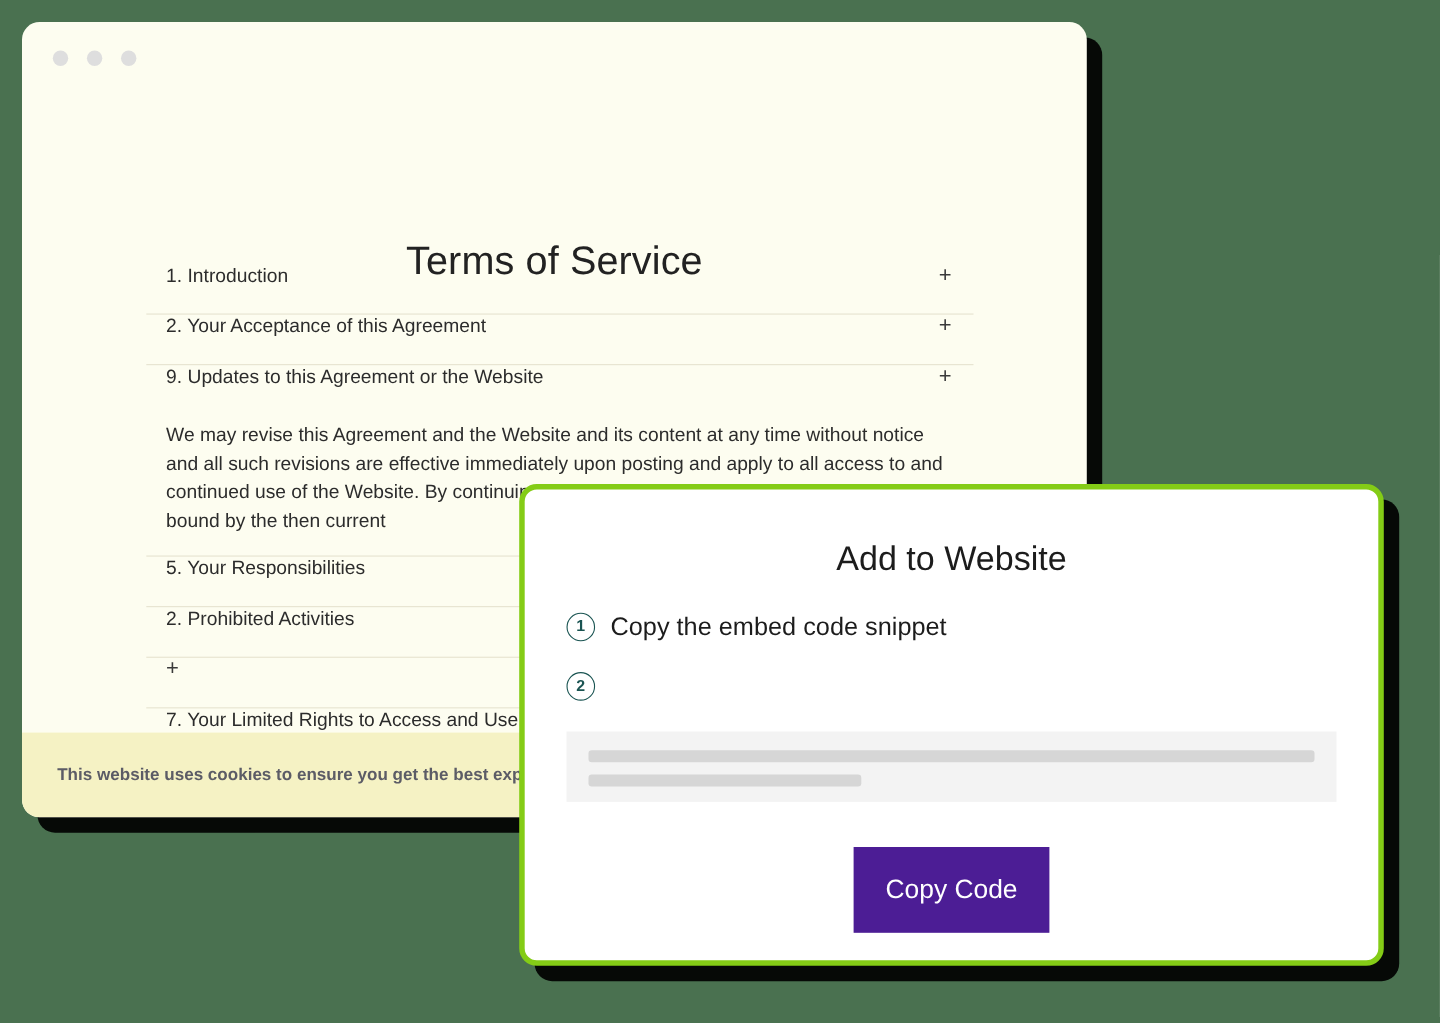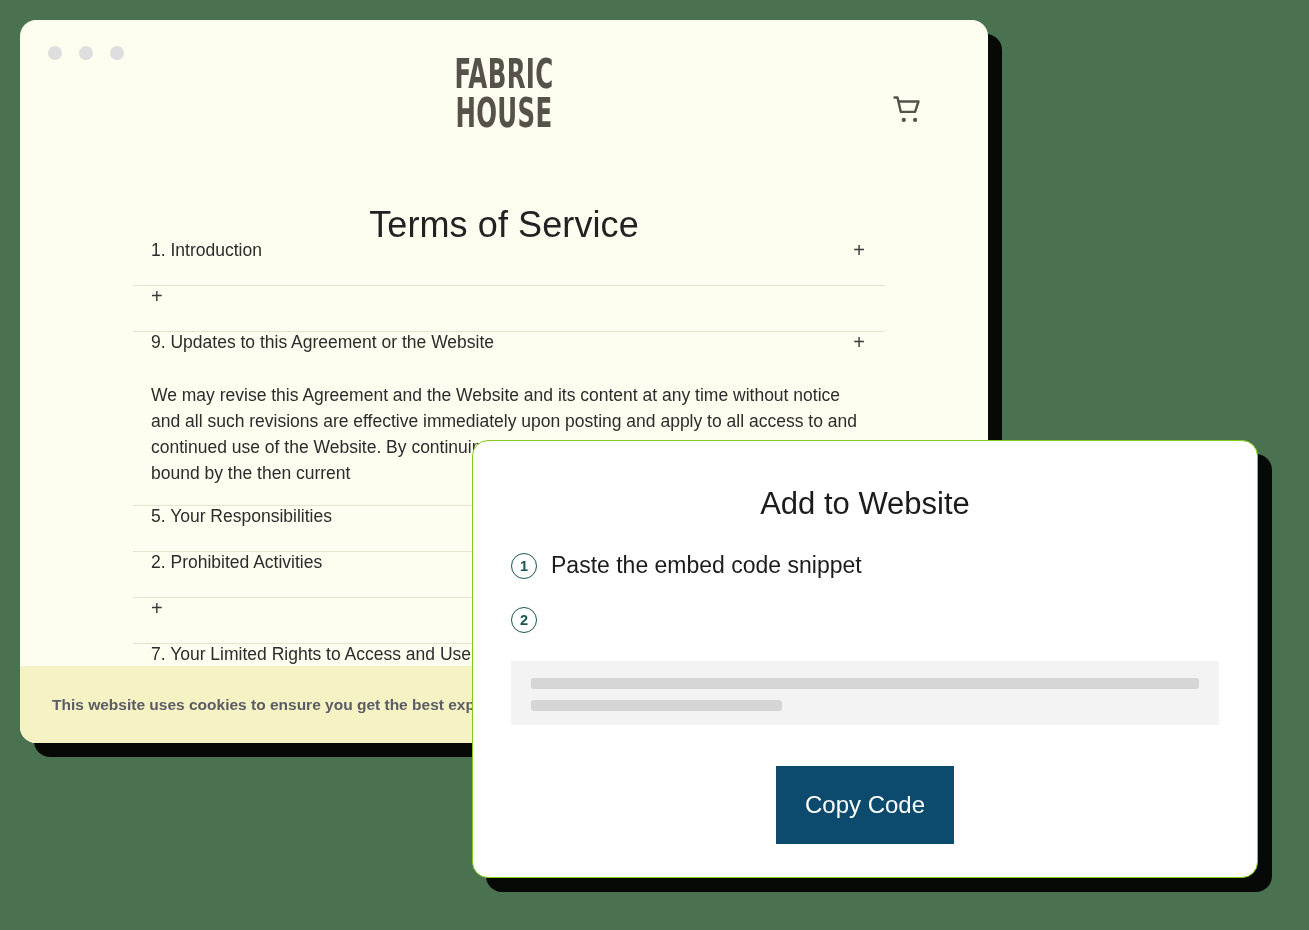--- a/index.html
+++ b/index.html
@@ -77,21 +77,21 @@
     justify-content: center;
     cursor: pointer;
   }
   #cart-icon-button svg { display: block; }
 
   
   #page-title {
     position: absolute;
     left: 0;
     right: 0;
-    top: 160px;
+    top: 172px;
     text-align: center;
     font-size: 36px;
     font-weight: 400;
     color: #222222;
     letter-spacing: 0.1px;
   }
 
   #accordion {
     position: absolute;
     left: 113px;
@@ -149,21 +149,21 @@
   }
 
   
   #add-to-website-modal {
     position: absolute;
     left: 472px;
     top: 440px;
     width: 786px;
     height: 438px;
     background: #ffffff;
-    border: 1px solid #84cc16;
+    border: 5px solid #84cc16;
     border-radius: 16px;
     box-shadow: 14px 14px 0 0 rgba(0,0,0,0.92);
     box-sizing: border-box;
   }
   #modal-title {
     text-align: center;
     font-size: 31px;
     font-weight: 400;
     color: #1c1c1c;
     margin-top: 45px;
@@ -211,67 +211,54 @@
     background: #d6d6d6;
   }
   #skeleton-bar-1 { width: 100%; }
   #skeleton-bar-2 { width: 37.5%; margin-top: 11px; }
 
   #copy-code-button {
     display: block;
     margin: 41px auto 0 auto;
     width: 178px;
     height: 78px;
-    background: #0c4a6e;
+    background: #4c1d95;
     color: #ffffff;
     border: none;
     font-family: "Liberation Sans", sans-serif;
     font-size: 24px;
     cursor: pointer;
   }
 </style>
 </head>
 <body>
 
 <div id="browser-window">
 
   <div id="window-dots">
     <span class="window-dot"></span>
     <span class="window-dot"></span>
     <span class="window-dot"></span>
   </div>
 
-  <div id="site-header">
-    <div id="brand-logo">
-      <span class="brand-line">FABRIC</span>
-      <span class="brand-line">HOUSE</span>
-    </div>
-
-    <div id="cart-icon-button">
-      <svg width="34" height="34" viewBox="0 0 24 24" fill="none" stroke="#56524a" stroke-width="1.7" stroke-linecap="round" stroke-linejoin="round">
-        <path d="M2.5 3.2h2.1l2.3 10.1h10.1l2.4-7.3H6"></path>
-        <circle cx="9" cy="19" r="1.5" fill="#56524a" stroke="none"></circle>
-        <circle cx="17" cy="19" r="1.5" fill="#56524a" stroke="none"></circle>
-      </svg>
-    </div>
-  </div>
 
   <h1 id="page-title">Terms of Service</h1>
 
   <div id="accordion">
 
     <div class="accordion-item">
       <div class="accordion-header">
         <span class="accordion-label">1. Introduction</span>
         <span class="accordion-plus">+</span>
       </div>
     </div>
 
     <div class="accordion-item">
       <div class="accordion-header">
+        <span class="accordion-label">2. Your Acceptance of this Agreement</span>
         <span class="accordion-plus">+</span>
       </div>
     </div>
 
     <div class="accordion-item">
       <div class="accordion-header">
         <span class="accordion-label">9. Updates to this Agreement or the Website</span>
         <span class="accordion-plus">+</span>
       </div>
       <div class="accordion-body">We may revise this Agreement and the Website and its content at any time without notice and all such revisions are effective immediately upon posting and apply to all access to and continued use of the Website. By continuing to use this Website you are agreeing to be bound by the then current</div>
@@ -312,21 +299,21 @@
 
 </div>
 
 <div id="add-to-website-modal">
 
   <div id="modal-title">Add to Website</div>
 
   <div id="steps-list">
     <div class="step-row">
       <span class="step-number">1</span>
-      <span class="step-text">Paste the embed code snippet</span>
+      <span class="step-text">Copy the embed code snippet</span>
     </div>
     <div class="step-row">
       <span class="step-number">2</span>
     </div>
   </div>
 
   <div id="embed-code-box">
     <div class="skeleton-bar" id="skeleton-bar-1"></div>
     <div class="skeleton-bar" id="skeleton-bar-2"></div>
   </div>

